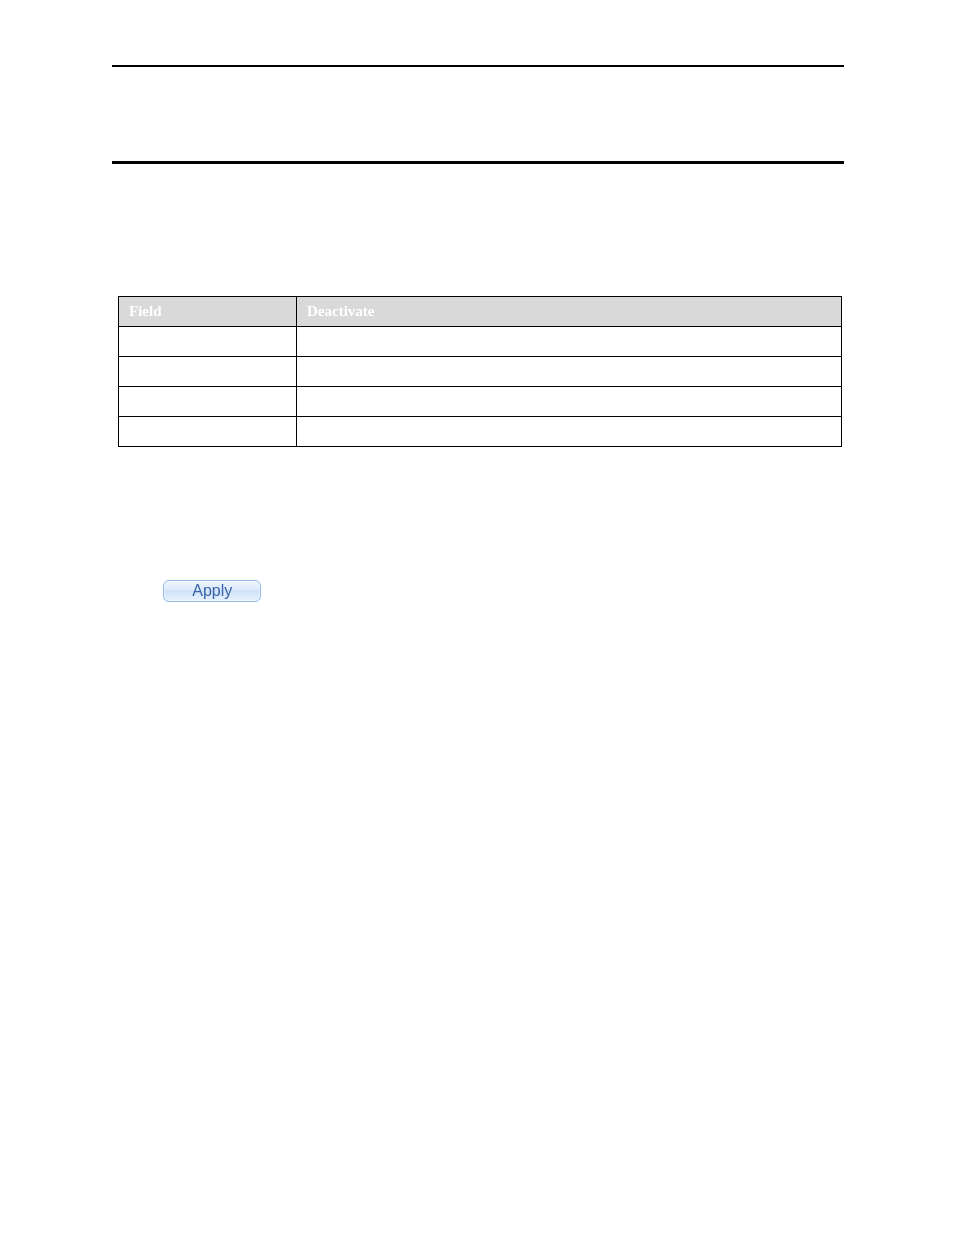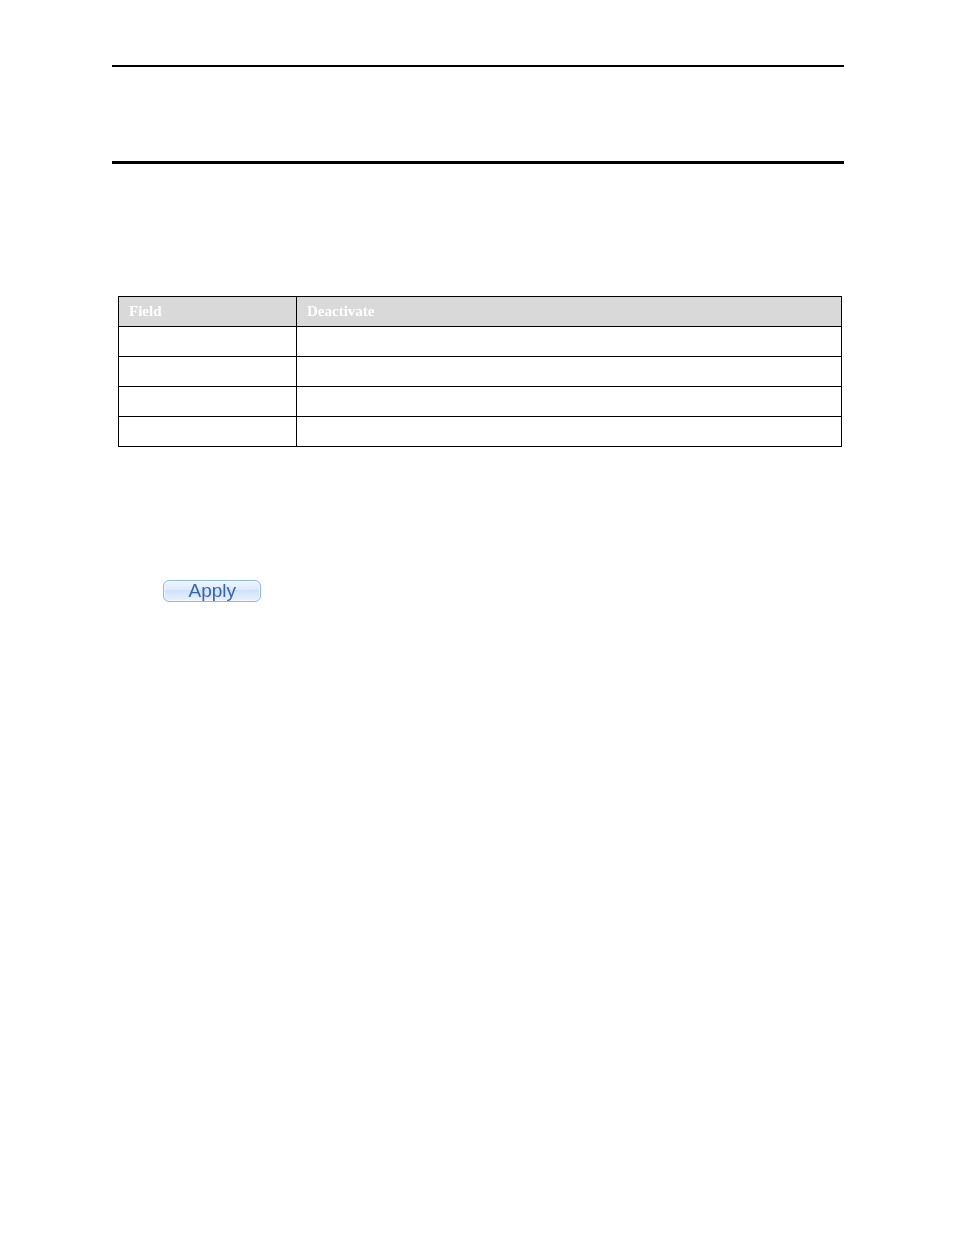--- a/index.html
+++ b/index.html
@@ -14,21 +14,21 @@
   table.field-table th { background: #d9d9d9; font-weight: bold; text-align: left; color:#fff; }
   table.field-table td { color:#fff; }
   table.field-table col.c1 { width: 178px; }
   .step { position: absolute; left: 112px; width: 732px; font-size: 15px; line-height: 1.5; color: #fff; }
   .arrow { font-weight: bold; }
   .apply-btn {
     display: inline-block; vertical-align: middle;
     width: 98px; height: 22px; line-height: 20px;
     border: 1px solid #8fb7e6; border-radius: 6px;
     background: linear-gradient(#eef6ff,#dce9fb 45%,#cfe1f8 46%,#e8f2ff);
-    color: #3a64a8; font-family: "Segoe UI", Tahoma, Arial, sans-serif; font-size: 19px;
+    color: #3a64a8; font-family: "Segoe UI", Tahoma, Arial, sans-serif; font-size: 16px;
     text-align: center; box-shadow: inset 0 0 0 1px rgba(255,255,255,.6);
   }
   .page-num { position: absolute; right: 112px; bottom: 50px; font-size: 15px; color:#fff;}
 </style>
 </head>
 <body>
 <div class="page">
 
   <div class="hr-top"></div>
   <h2 class="section-title">Setting Privacy Masks</h2>

